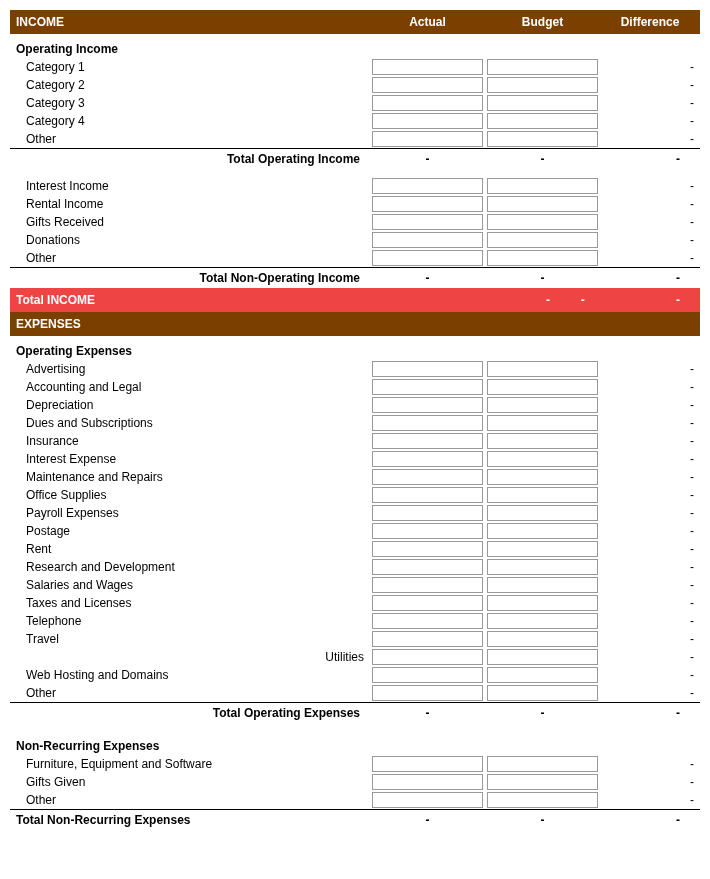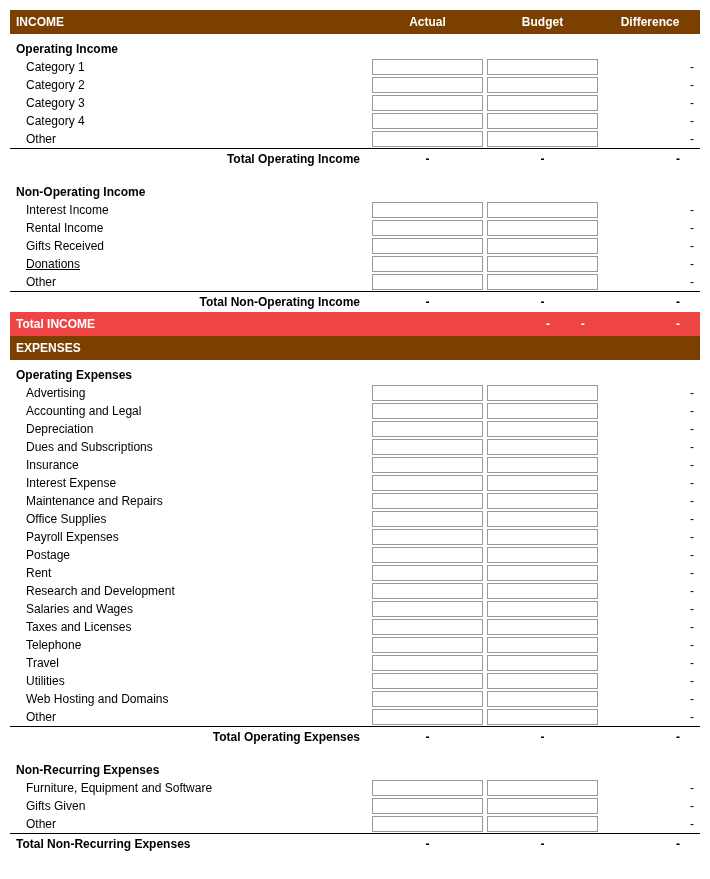--- a/index.html
+++ b/index.html
@@ -178,23 +178,20 @@
       </tr>
       <tr class="total-row">
         <td class="label-col" style="text-align: right;">Total Operating Income</td>
         <td class="num-col">-</td>
         <td class="num-col">-</td>
         <td class="diff-col">-</td>
       </tr>
       <tr class="spacer-row">
         <td colspan="4"></td>
       </tr>
-      <tr class="section-label">
-        <td colspan="4">Non-Operating Income</td>
-      </tr>
       <tr class="data-row">
         <td class="label-col" style="padding-left: 16px;">Interest Income</td>
         <td class="input-actual">
           <div class="cell-input"></div>
         </td>
         <td class="input-budget">
           <div class="cell-input"></div>
         </td>
         <td class="diff-col">-</td>
       </tr>
@@ -212,21 +209,21 @@
         <td class="label-col" style="padding-left: 16px;">Gifts Received</td>
         <td class="input-actual">
           <div class="cell-input"></div>
         </td>
         <td class="input-budget">
           <div class="cell-input"></div>
         </td>
         <td class="diff-col">-</td>
       </tr>
       <tr class="data-row">
-        <td class="label-col" style="padding-left: 16px; text-decoration: underline;">Donations</td>
+        <td class="label-col" style="padding-left: 16px;">Donations</td>
         <td class="input-actual">
           <div class="cell-input"></div>
         </td>
         <td class="input-budget">
           <div class="cell-input"></div>
         </td>
         <td class="diff-col">-</td>
       </tr>
       <tr class="data-row">
         <td class="label-col" style="padding-left: 16px;">Other</td>
@@ -425,21 +422,21 @@
         <td class="label-col" style="padding-left: 16px;">Travel</td>
         <td class="input-actual">
           <div class="cell-input"></div>
         </td>
         <td class="input-budget">
           <div class="cell-input"></div>
         </td>
         <td class="diff-col">-</td>
       </tr>
       <tr class="data-row">
-        <td class="label-col" style="padding-left: 16px;">Utilities</td>
+        <td class="label-col" style="padding-left: 16px; text-align: right;">Utilities</td>
         <td class="input-actual">
           <div class="cell-input"></div>
         </td>
         <td class="input-budget">
           <div class="cell-input"></div>
         </td>
         <td class="diff-col">-</td>
       </tr>
       <tr class="data-row">
         <td class="label-col" style="padding-left: 16px;">Web Hosting and Domains</td>

